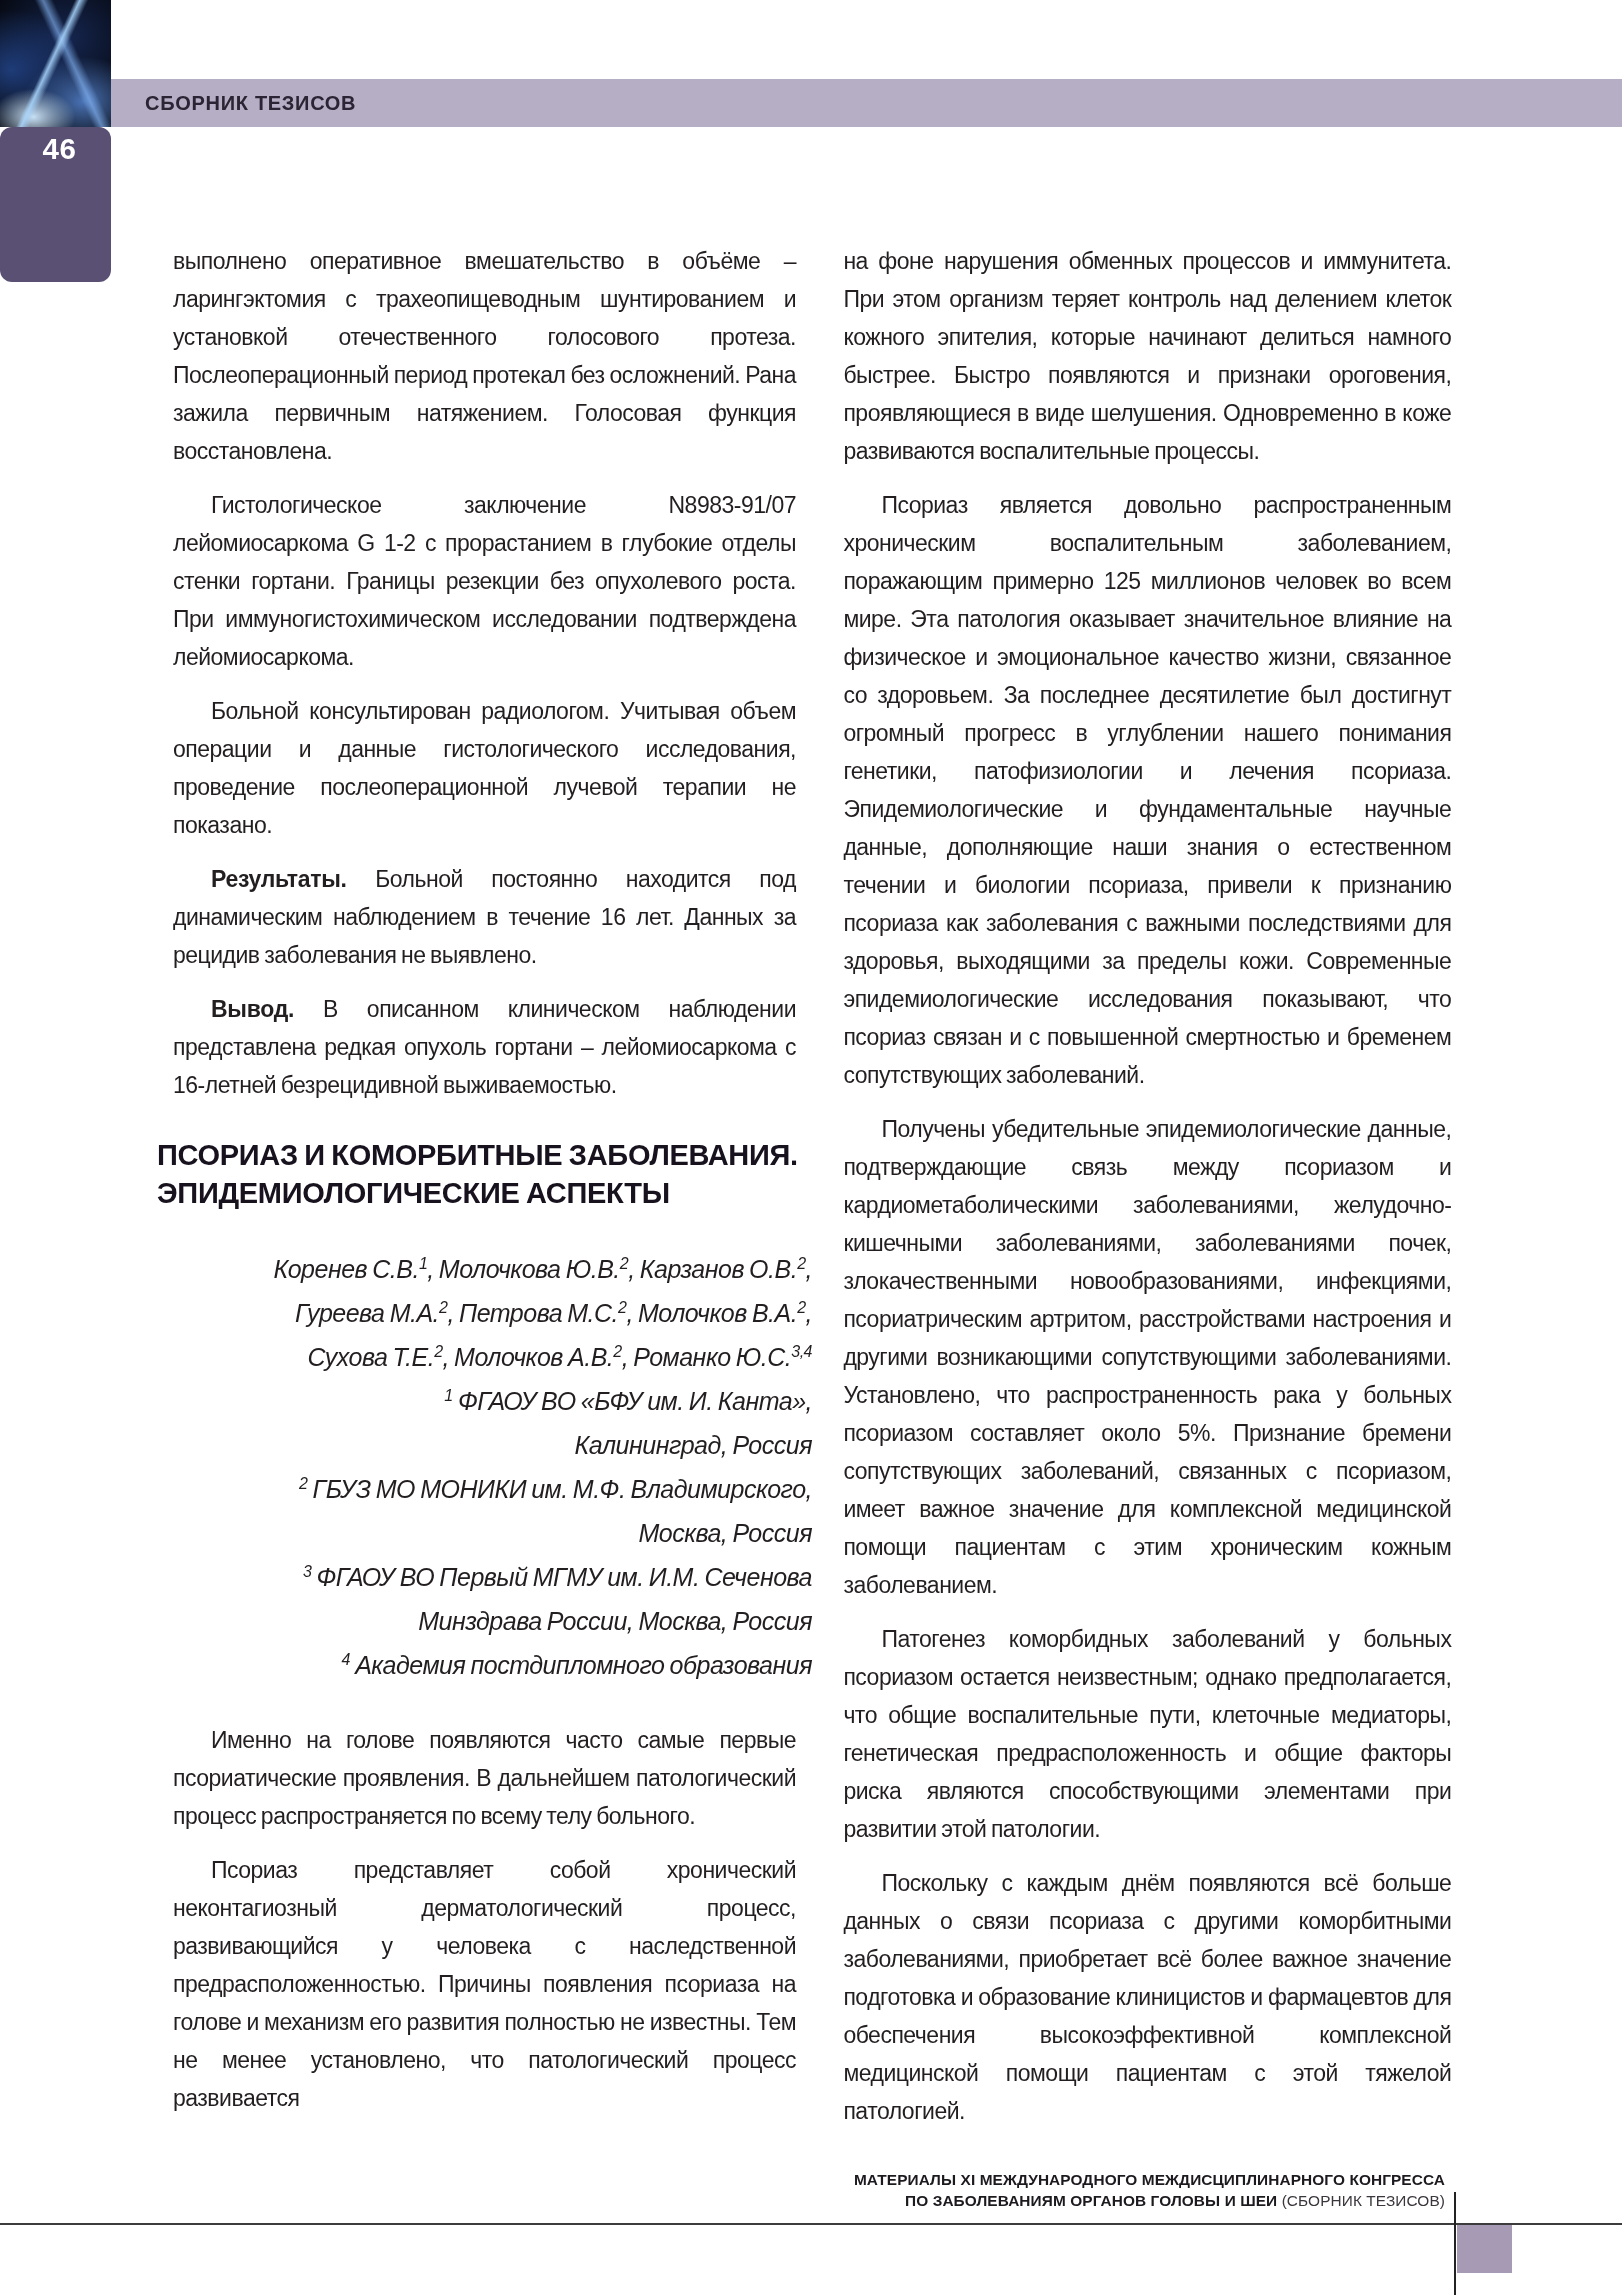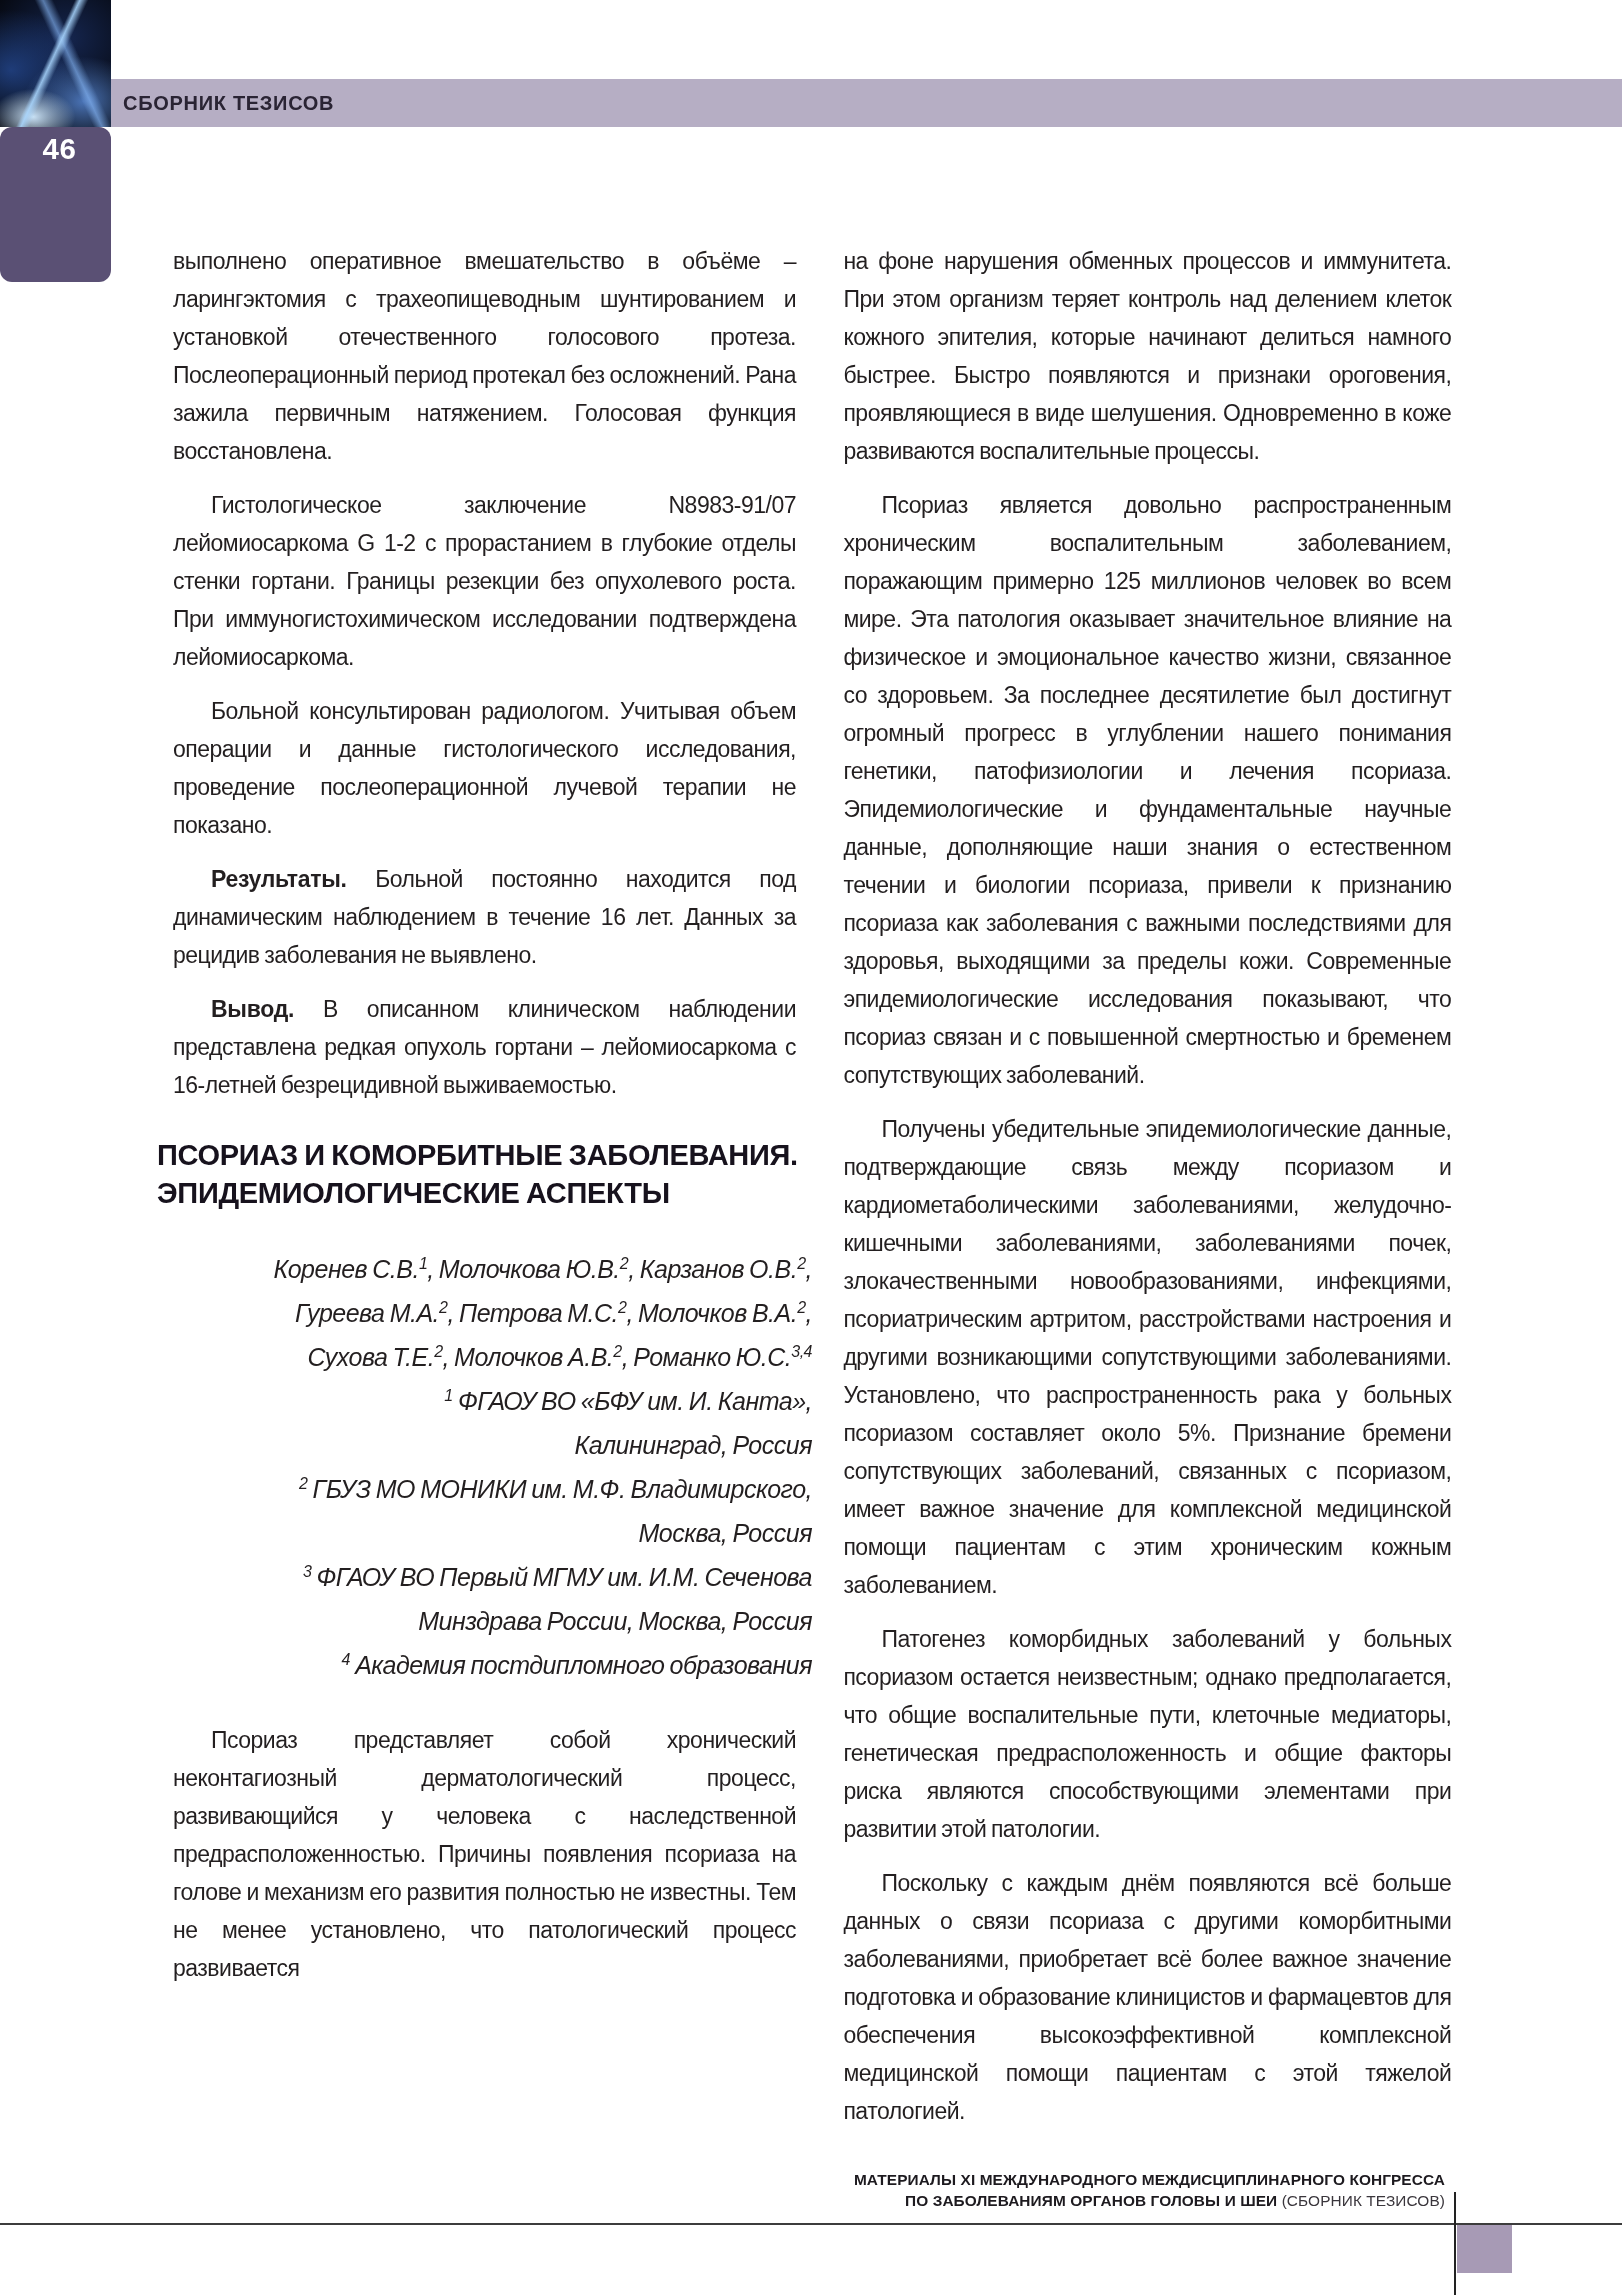--- a/index.html
+++ b/index.html
@@ -22,21 +22,21 @@
       radial-gradient(ellipse 94px 80px at 10% 55%, rgba(40,80,160,.7), rgba(40,80,160,0) 75%),
       radial-gradient(ellipse 107px 94px at 60% 30%, rgba(25,45,95,.8), rgba(25,45,95,0) 80%),
       #05070d;
   }
   
   .band{
     position:absolute;left:111px;top:79px;right:0;height:48px;
     display:flex;align-items:center;
   }
   .band-title{
-    padding-left:12px;
+    padding-left:34px;
     font-size:20px;font-weight:bold;letter-spacing:0.7px;
     color:#2a2434;
   }
   
   .pagenum-block{
     position:absolute;left:0;top:127px;width:111px;height:155px;
     text-align:center;
   }
   .pagenum{
     display:block;padding-top:5.4px;padding-left:8px;
@@ -120,20 +120,21 @@
         <div class="line">Сухова Т.Е.<sup>2</sup>, Молочков А.В.<sup>2</sup>, Романко Ю.С.<sup>3,4</sup></div>
         <div class="line"><sup>1</sup> ФГАОУ ВО «БФУ им. И. Канта»,</div>
         <div class="line">Калининград, Россия</div>
         <div class="line"><sup>2</sup> ГБУЗ МО МОНИКИ им. М.Ф. Владимирского,</div>
         <div class="line">Москва, Россия</div>
         <div class="line"><sup>3</sup> ФГАОУ ВО Первый МГМУ им. И.М. Сеченова</div>
         <div class="line">Минздрава России, Москва, Россия</div>
         <div class="line"><sup>4</sup> Академия постдипломного образования</div>
       </div>
 
+      <p class="p ind"><b></b><span>Именно на голове появляются часто самые первые псориатические проявления. В дальнейшем патологический процесс распространяется по всему телу больного.</span></p>
       <p class="p ind"><b></b><span>Псориаз представляет собой хронический неконтагиозный дерматологический процесс, развивающийся у человека с наследственной предрасположенностью. Причины появления псориаза на голове и механизм его развития полностью не известны. Тем не менее установлено, что патологический процесс развивается</span></p>
     </div>
 
     <div class="col col-right">
       <p class="p"><b></b><span>на фоне нарушения обменных процессов и иммунитета. При этом организм теряет контроль над делением клеток кожного эпителия, которые начинают делиться намного быстрее. Быстро появляются и признаки ороговения, проявляющиеся в виде шелушения. Одновременно в коже развиваются воспалительные процессы.</span></p>
       <p class="p ind"><b></b><span>Псориаз является довольно распространенным хроническим воспалительным заболеванием, поражающим примерно 125 миллионов человек во всем мире. Эта патология оказывает значительное влияние на физическое и эмоциональное качество жизни, связанное со здоровьем. За последнее десятилетие был достигнут огромный прогресс в углублении нашего понимания генетики, патофизиологии и лечения псориаза. Эпидемиологические и фундаментальные научные данные, дополняющие наши знания о естественном течении и биологии псориаза, привели к признанию псориаза как заболевания с важными последствиями для здоровья, выходящими за пределы кожи. Современные эпидемиологические исследования показывают, что псориаз связан и с повышенной смертностью и бременем сопутствующих заболеваний.</span></p>
       <p class="p ind"><b></b><span>Получены убедительные эпидемиологические данные, подтверждающие связь между псориазом и кардиометаболическими заболеваниями, желудочно-кишечными заболеваниями, заболеваниями почек, злокачественными новообразованиями, инфекциями, псориатрическим артритом, расстройствами настроения и другими возникающими сопутствующими заболеваниями. Установлено, что распространенность рака у больных псориазом составляет около 5%. Признание бремени сопутствующих заболеваний, связанных с псориазом, имеет важное значение для комплексной медицинской помощи пациентам с этим хроническим кожным заболеванием.</span></p>
       <p class="p ind"><b></b><span>Патогенез коморбидных заболеваний у больных псориазом остается неизвестным; однако предполагается, что общие воспалительные пути, клеточные медиаторы, генетическая предрасположенность и общие факторы риска являются способствующими элементами при развитии этой патологии.</span></p>
       <p class="p ind"><b></b><span>Поскольку с каждым днём появляются всё больше данных о связи псориаза с другими коморбитными заболеваниями, приобретает всё более важное значение подготовка и образование клиницистов и фармацевтов для обеспечения высокоэффективной комплексной медицинской помощи пациентам с этой тяжелой патологией.</span></p>
     </div>

